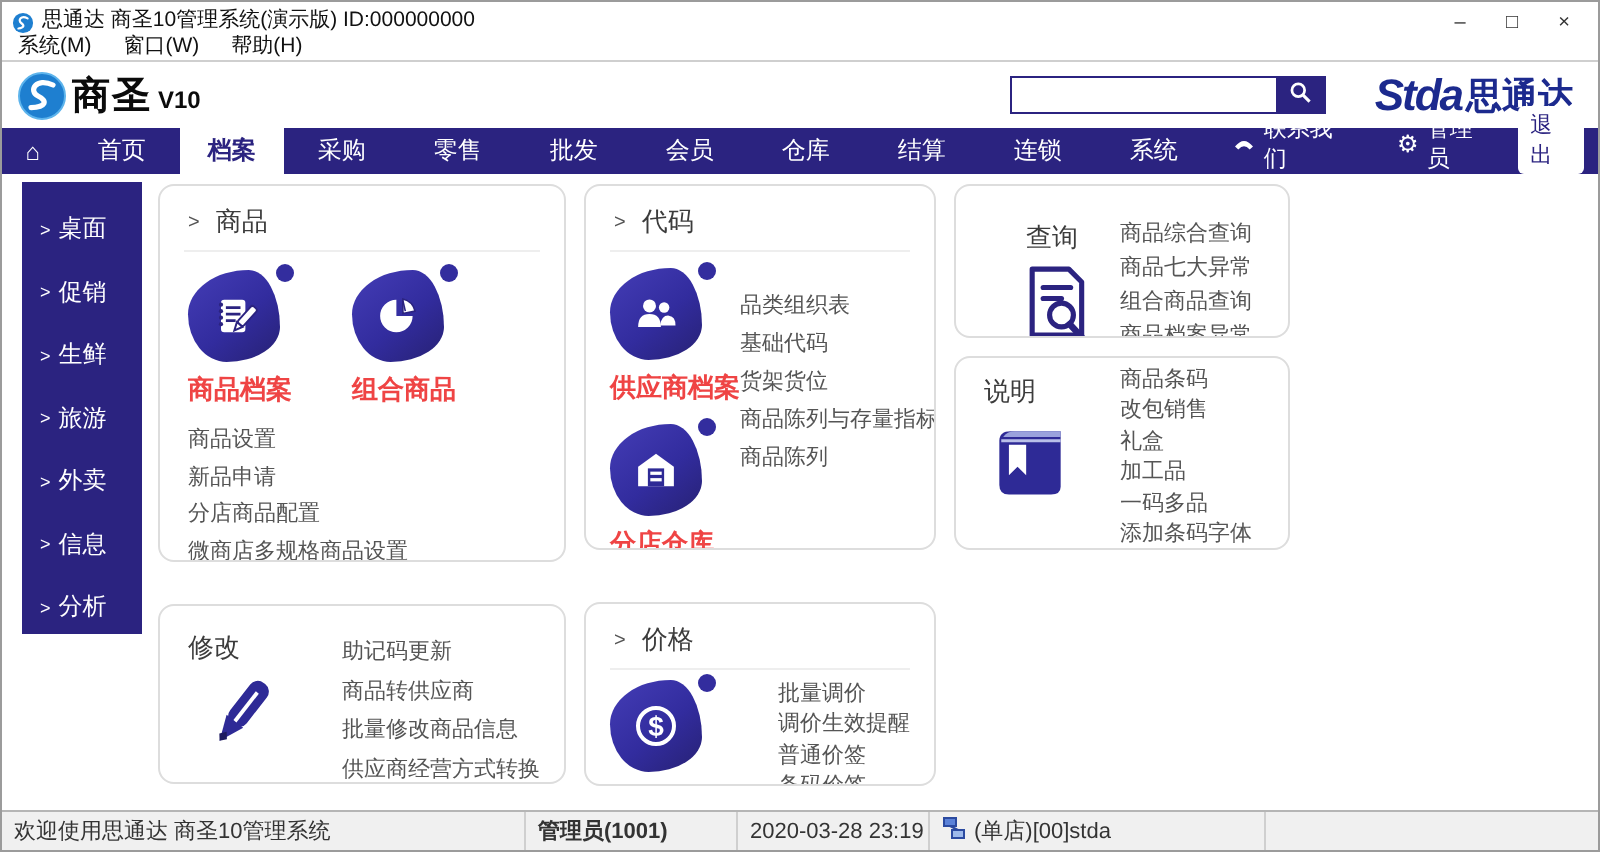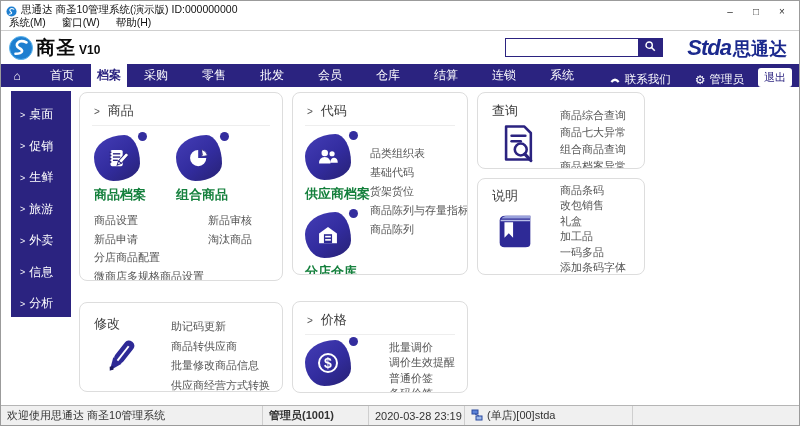--- a/index.html
+++ b/index.html
@@ -27,30 +27,30 @@
   .header { height: 33px; display: flex; align-items: center; padding: 0 10px 0 8px; flex: none; }
   .logo { display: flex; align-items: baseline; gap: 3px; }
   .logo .logo-ic { width: 24px; height: 24px; align-self: center; }
   .logo .nm { font-size: 19px; font-weight: bold; color: #0b0b0b; letter-spacing: 1px; }
   .logo .ver { font-size: 12px; font-weight: bold; color: #0b0b0b; }
   .search { margin-left: auto; display: flex; align-items: stretch; width: 158px; height: 19px;
             border: 1px solid #2b2380; background: #fff; }
   .search input { flex: 1; border: none; outline: none; font-size: 11px; padding: 0 4px; min-width: 0; }
   .search .sbtn { width: 24px; background: #2b2380; border: none; display: flex;
                   align-items: center; justify-content: center; cursor: pointer; }
-  .brand { margin-left: 24px; margin-right: 2px; display: flex; align-items: flex-end; gap: 2px; }
+  .brand { margin-left: 24px; margin-right: 2px; display: flex; align-items: center; gap: 2px; }
   .brand .en { font-size: 22px; font-weight: bold; font-style: italic; color: #1c2a8e; letter-spacing: -1px; }
   .brand .cn { font-size: 18px; font-weight: bold; color: #1c2a8e; }
 
   
   .navbar { height: 23px; background: #2b2380; display: flex; align-items: stretch;
             color: #fff; font-size: 12px; flex: none; }
   .nav-home { width: 32px; display: flex; align-items: center; justify-content: center; font-size: 12px; cursor: pointer; }
   .nav-tab { padding: 0 17px; display: flex; align-items: center; cursor: pointer; white-space: nowrap; }
-  .nav-tab.active { background: #fff; color: #2b2380; font-weight: bold; padding: 0 6px; }
+  .nav-tab.active { background: #fff; color: #2b2380; font-weight: bold; padding: 0 14px; }
   .nav-right { margin-left: auto; display: flex; align-items: flex-end; gap: 4px; }
   .nav-util { display: flex; align-items: center; gap: 4px; padding: 0 10px; cursor: pointer; font-size: 11.5px; }
   .gear-g { font-size: 12px; line-height: 1; }
   .logout { background: #fff; color: #2b2380; border-radius: 3px; font-size: 11px;
             padding: 2px 6px; margin-right: 7px; cursor: pointer; }
 
   
   .app-body { flex: 1; display: flex; background: #fff; overflow: hidden; }
   .sidebar { width: 60px; height: 226px; margin: 4px 0 0 10px; background: #2b2380;
              padding: 15px 0 0 9px; flex: none; }
@@ -68,21 +68,21 @@
   .card-head .mk2 { font-size: 10px; color: #555; }
   .card-title { font-size: 13px; color: #3c3c3c; padding: 4px 0 2px 2px; }
 
   .blob { width: 46px; height: 46px; position: relative; flex: none;
           background: linear-gradient(140deg, #443db6 0%, #322c9e 55%, #272174 100%);
           border-radius: 66% 34% 58% 42% / 48% 62% 38% 52%;
           display: flex; align-items: center; justify-content: center; }
   .blob::after { content: ""; position: absolute; top: -3px; right: -7px; width: 9px; height: 9px;
                  border-radius: 50%; background: #332d9e; }
   .feature { display: flex; flex-direction: column; align-items: flex-start; cursor: pointer; }
-  .feature .flabel { margin-top: 5px; font-size: 13px; font-weight: bold; color: #15803d; white-space: nowrap; }
+  .feature .flabel { margin-top: 5px; font-size: 13px; font-weight: bold; color: #ef4444; white-space: nowrap; }
   .dollar-ov { position: absolute; color: #fff; font-weight: bold; font-size: 14px;
                width: 20px; height: 20px; border: 2px solid #fff; border-radius: 50%;
                display: flex; align-items: center; justify-content: center; }
 
   .links { list-style: none; font-size: 11px; color: #555; }
   .links li { cursor: pointer; white-space: nowrap; }
 
   
   .card-products { height: 189px; }
   .feat-row { display: flex; gap: 30px; margin: 9px 0 7px 2px; }
@@ -104,24 +104,24 @@
   .card-codes .links { margin-top: 10px; }
   .card-codes .links li { line-height: 19px; }
 
   
   .card-price { height: 92px; margin-top: 26px; }
   .price-flex { display: flex; margin-top: 5px; }
   .price-flex .leftcol { width: 84px; }
   .card-price .links li { line-height: 15.4px; }
 
   
-  .card-query { height: 77px; padding-top: 5px; }
+  .card-query { height: 77px; padding-top: 13px; text-align: center; }
   .query-flex { display: flex; }
   .query-flex .leftcol { width: 70px; }
-  .card-query .links { margin-top: 9px; }
+  .card-query .links { margin-top: 3px; }
   .card-query .links li { line-height: 17px; }
   .outline-ic { margin: -2px 0 0 6px; }
 
   
   .card-manual { height: 97px; margin-top: 9px; padding-top: 4px; }
   .manual-flex { display: flex; }
   .manual-flex .leftcol { width: 70px; }
   .card-manual .links li { line-height: 15.4px; }
   .book-ic { margin: 6px 0 0 2px; }
   .pencil-ic { margin: 2px 0 0 6px; }
@@ -292,24 +292,20 @@
             </div>
           </div>
           <div class="prod-links">
             <ul class="links lcol">
               <li>商品设置</li>
               <li>新品申请</li>
               <li>分店商品配置</li>
               <li>微商店多规格商品设置</li>
 
             </ul>
-            <ul class="links">
-              <li>新品审核</li>
-              <li>淘汰商品</li>
-            </ul>
           </div>
         </div>
 
         <div class="card card-modify">
           <div class="hcard-flex">
             <div class="leftcol">
               <div class="card-title">修改</div>
               <span class="pencil-ic">
                 <svg viewBox="0 0 48 48" width="46" height="46">
                   <g transform="rotate(38 24 22)">

